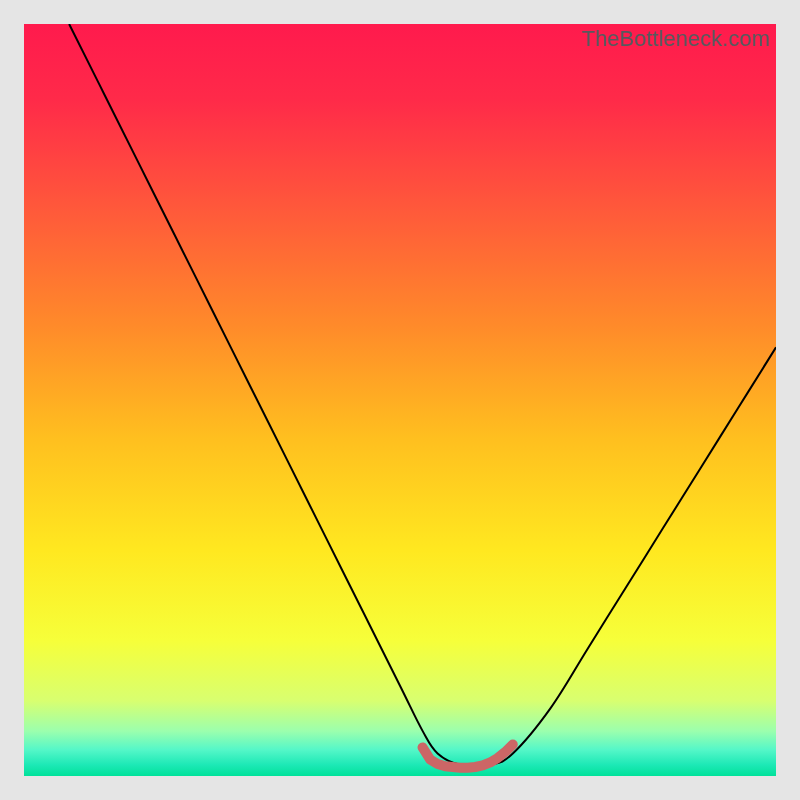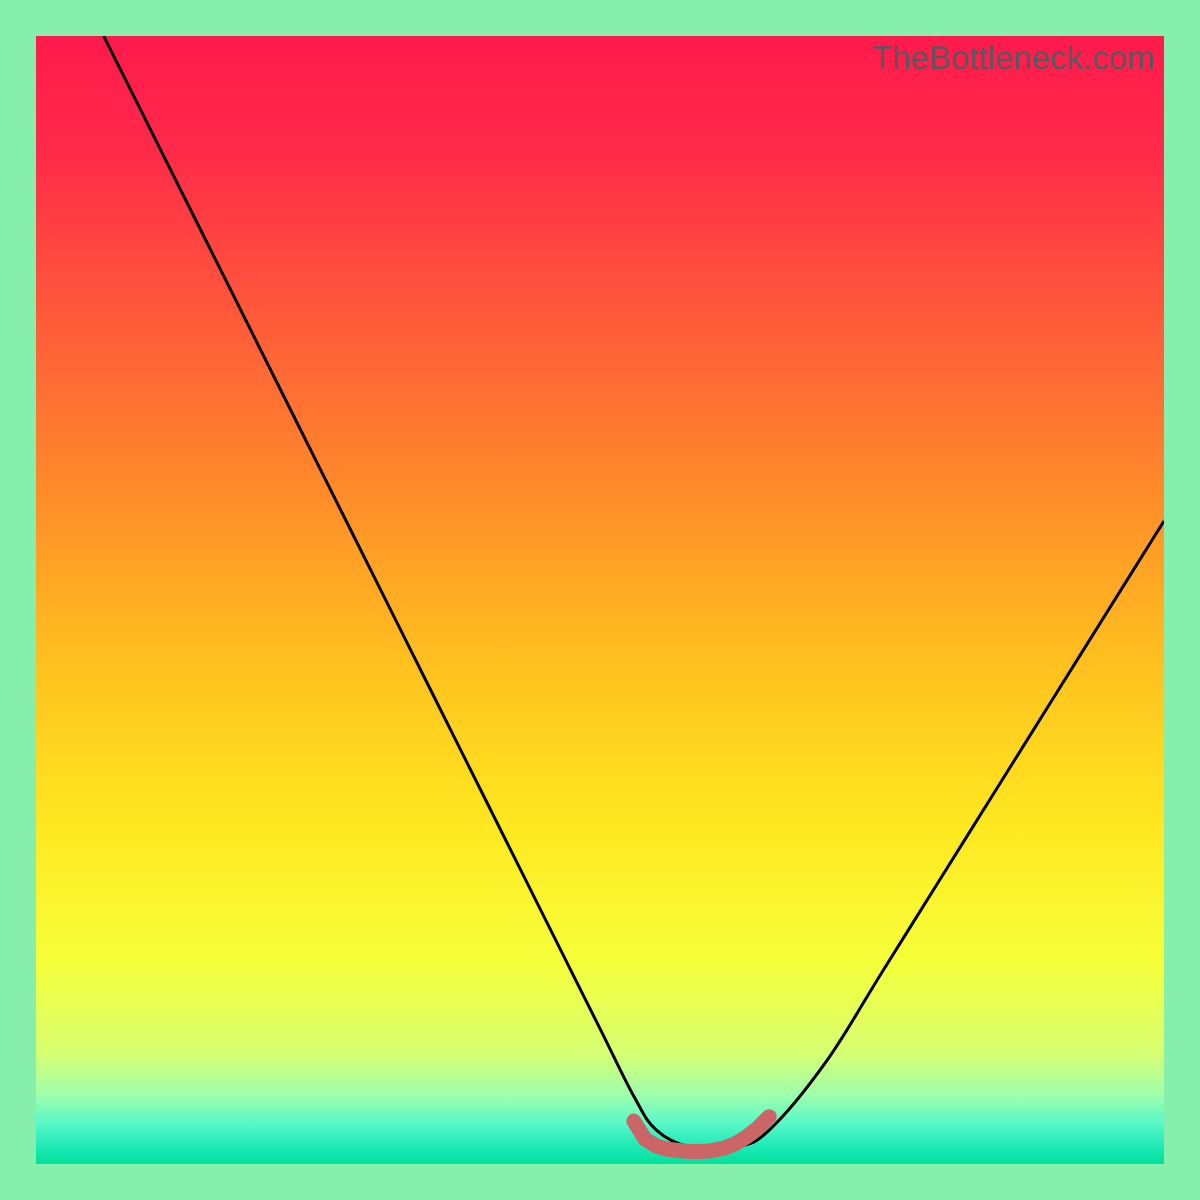--- a/index.html
+++ b/index.html
@@ -10,21 +10,21 @@
     overflow: hidden;
     background: #000;
     font-family: Arial, Helvetica, sans-serif;
   }
   .frame {
     position: absolute;
     left: 0;
     top: 0;
     width: 800px;
     height: 800px;
-    background: #86efac;
+    background: #e5e5e5;
   }
   .plot {
     position: absolute;
     left: 24px;
     top: 24px;
     width: 752px;
     height: 752px;
     overflow: hidden;
   }
   .watermark {

